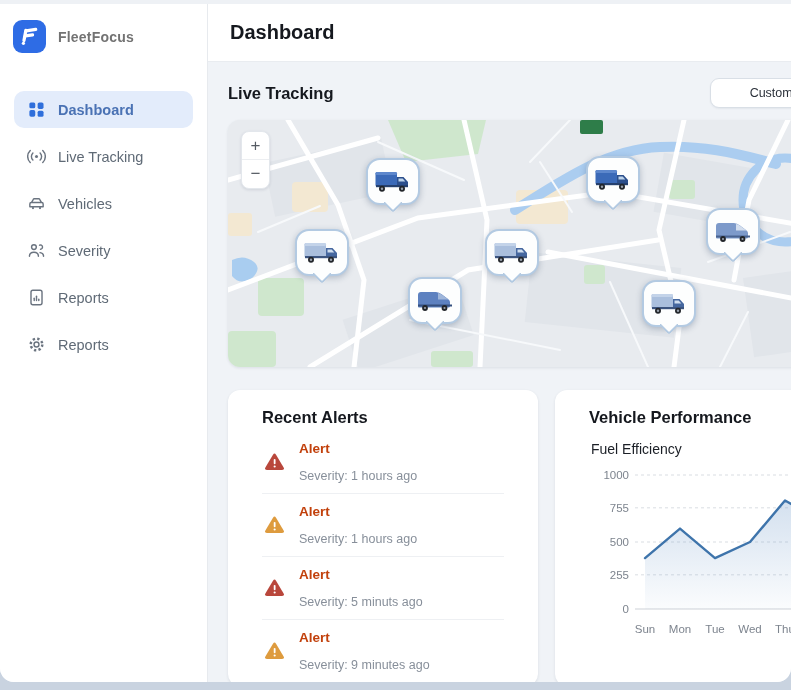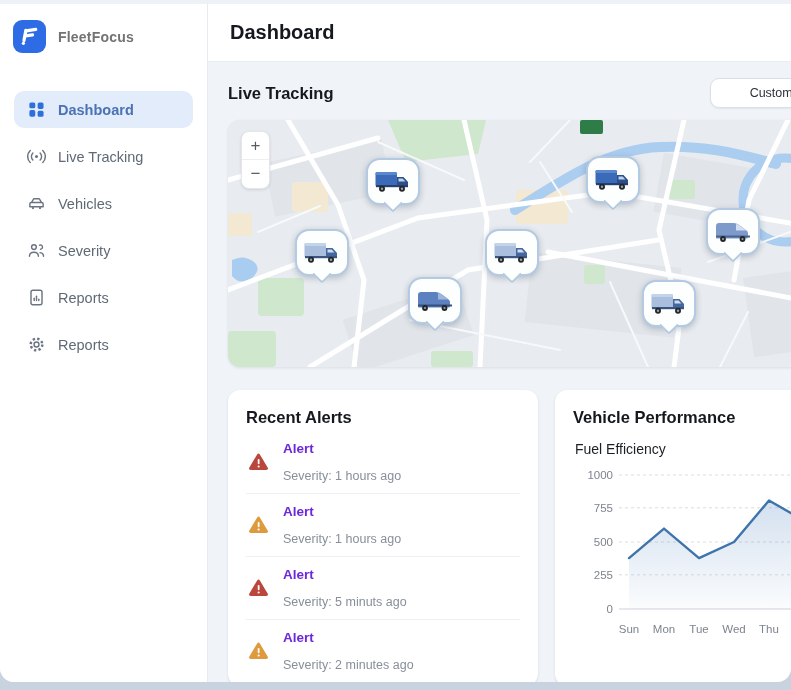--- a/index.html
+++ b/index.html
@@ -55,28 +55,28 @@
          border-radius:14px; box-shadow:0 2px 6px rgba(40,60,95,.28); z-index:10; cursor:pointer;
          display:flex; align-items:center; justify-content:center; }
   .pin::after { content:""; position:absolute; left:50%; bottom:-7px; width:12px; height:12px;
                 background:#fdfefe; border-right:2px solid #b3cae2; border-bottom:2px solid #b3cae2;
                 transform:translateX(-50%) rotate(45deg); border-bottom-right-radius:3px; }
   .pin svg { width:38px; height:28px; position:relative; z-index:2; }
 
   
   .cards-row { display:flex; gap:17px; }
   .card { background:#ffffff; border-radius:12px; box-shadow:0 1px 3px rgba(30,45,70,.10);
-          flex:0 0 310px; height:296px; padding:18px 18px; overflow:hidden; }
+          flex:0 0 310px; height:296px; padding:18px 34px; overflow:hidden; }
   .card-title { font-size:16.5px; font-weight:bold; color:#15181e; }
 
   .alert-list { margin-top:4px; }
   .alert-item { display:flex; align-items:center; gap:14px; padding:10px 2px; }
   .alert-item + .alert-item { border-top:1px solid #eef0f3; }
   .alert-icon { width:21px; height:19px; flex-shrink:0; }
-  .alert-title { font-size:13.5px; font-weight:bold; color:#6d28d9; }
+  .alert-title { font-size:13.5px; font-weight:bold; color:#c2410c; }
   .alert-meta { font-size:12.5px; color:#878f9a; margin-top:13px; }
 
   .chart-sub { font-size:14px; color:#1b1f26; margin:14px 0 4px 2px; }
   .chart-wrap { width:300px; }
   svg text { font-family:"Liberation Sans", sans-serif; }
 </style>
 </head>
 <body>
 
 <div class="top-strip"></div>
@@ -369,21 +369,21 @@
                 </div>
               </div>
               <div class="alert-item">
                 <svg class="alert-icon" viewBox="0 0 22 20">
                   <path d="M9.4 1.8 q1.6-2.4 3.2 0 l8 13.5 q1.4 2.5-1.6 2.5 h-16 q-3 0-1.6-2.5 z" fill="#de9b3e"></path>
                   <rect x="10.2" y="6.2" width="1.9" height="5.6" rx=".95" fill="#ffffff"></rect>
                   <circle cx="11.15" cy="14.2" r="1.15" fill="#ffffff"></circle>
                 </svg>
                 <div>
                   <div class="alert-title">Alert</div>
-                  <div class="alert-meta">Severity: 2 minutes ago</div>
+                  <div class="alert-meta">Severity: 9 minutes ago</div>
                 </div>
               </div>
             </div>
         </div>
 
         <div class="card">
           <div class="card-title">Vehicle Performance</div>
           <div class="chart-sub">Fuel Efficiency</div>
           <div class="chart-wrap" id="chart"><svg viewBox="0 0 290 190" width="290" height="190">
                 <defs>

